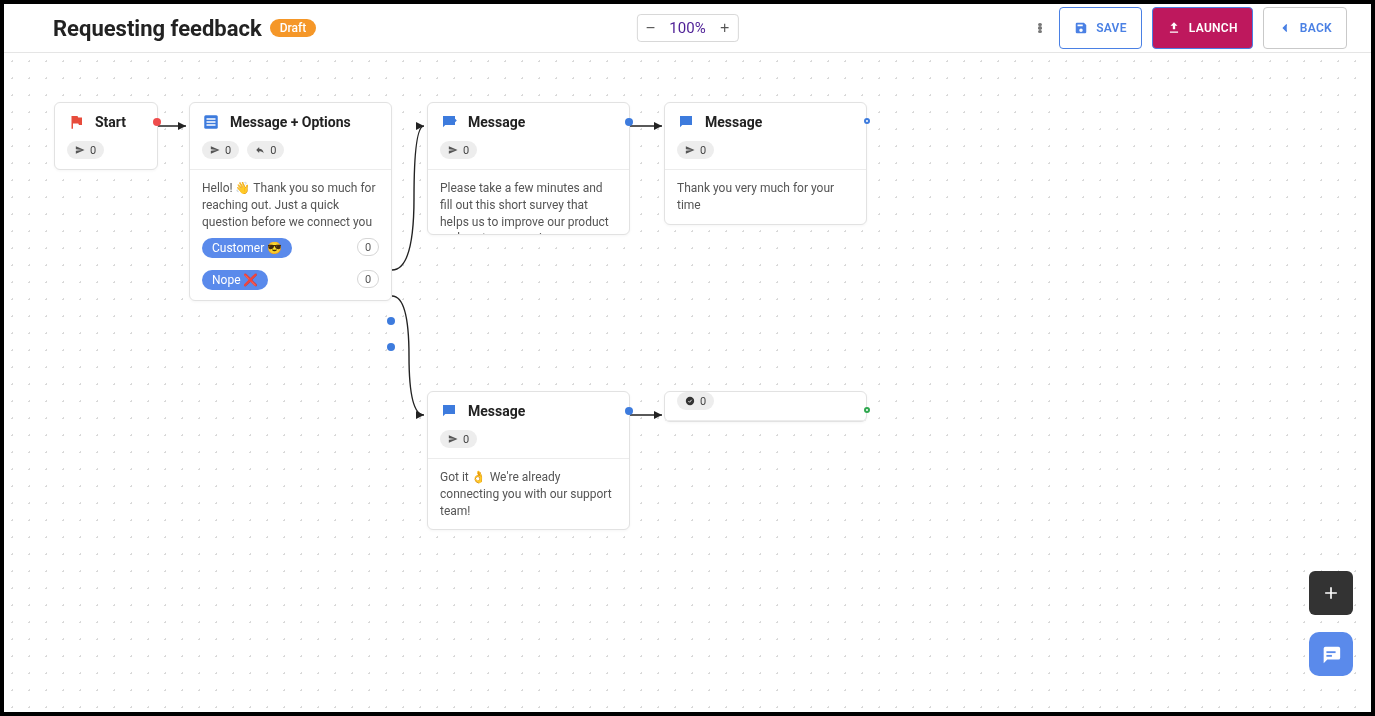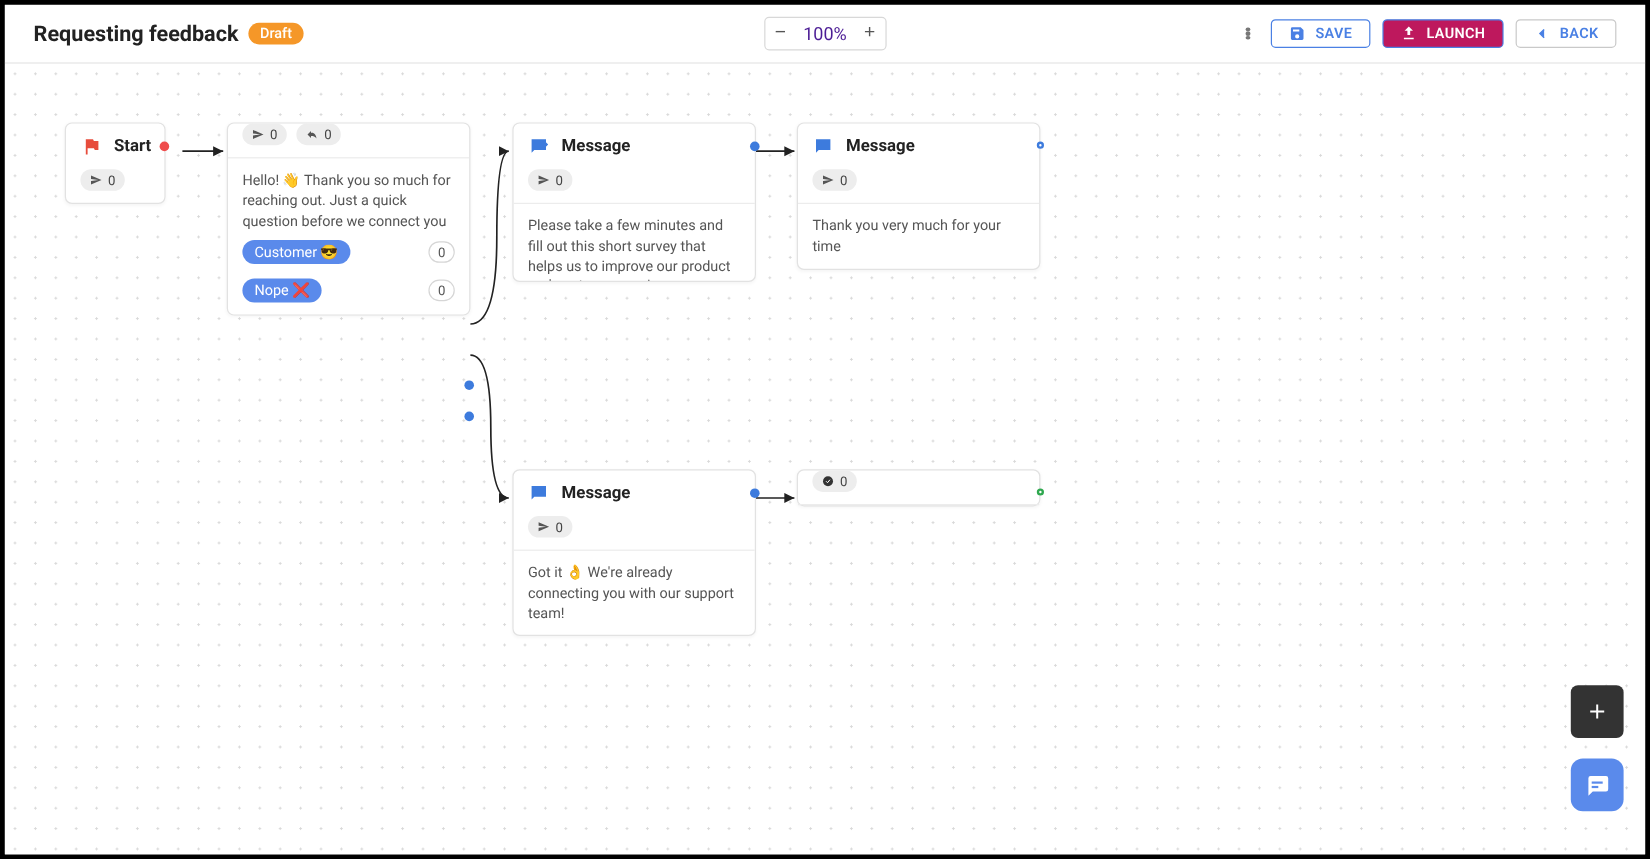--- a/index.html
+++ b/index.html
@@ -12,41 +12,41 @@
   .frame {
     position:absolute; left:4px; top:4px; right:4px; bottom:4px;
     background:#fff; overflow:hidden;
   }
   
   .header {
     position:absolute; left:0; right:0; top:0; height:49px;
     border-bottom:1px solid #e5e5e5; background:#fff; z-index:5;
     display:flex; align-items:center; padding-left:24px;
   }
-  .title { font-size:18px; font-weight:700; color:#222; }
+  .title { font-size:22px; font-weight:700; color:#222;margin-left:25px; }
   .status-pill {
     margin-left:8px; padding:2px 10px; border-radius:12px; font-size:12px;
     background:#f59728; color:#fff; font-weight:500;
   }
   .zoom {
     position:absolute; left:50%; transform:translateX(-50%);
     display:flex; align-items:center; border:1px solid #d8d8d8; border-radius:4px;
     height:28px;
   }
   .zoom button {
     width:26px; height:26px; background:none; border:none; color:#555; font-size:16px; cursor:pointer;
   }
   .zoom span { font-size:15px; color:#4c1d95; padding:0 6px; }
   .header-right {
     margin-left:auto; display:flex; align-items:center; gap:10px; padding-right:24px;
   }
   .more-icon { width:18px; height:18px; display:flex; flex-direction:column; justify-content:space-between; cursor:pointer; padding:4px 6px; }
   .more-icon span { width:4px; height:4px; background:#777; border-radius:50%; margin:0 auto; }
   .btn {
-    display:flex; align-items:center; gap:8px; height:24px; padding:0 14px;
+    display:flex; align-items:center; gap:8px; height:42px; padding:0 14px;
     border-radius:4px; font-size:12px; font-weight:600; letter-spacing:.3px; cursor:pointer;
   }
   .btn-outline-blue { border:1px solid #4a80e4; color:#4a80e4; background:#fff; }
   .btn-solid-blue { border:1px solid #4a80e4; background:#be185d; color:#fff; }
   .btn-outline-gray { border:1px solid #c9c9c9; color:#4a80e4; background:#fff; }
   .btn-icon { width:14px; height:14px; display:inline-block; }
   
   .canvas {
     position:absolute; left:0; right:0; top:49px; bottom:0;
     background:#fff;
@@ -73,21 +73,21 @@
     display:flex; gap:8px; padding:0 12px 10px 12px;
   }
   .pill {
     display:flex; align-items:center; gap:5px; background:#ededed; border-radius:10px;
     height:18px; padding:0 8px; font-size:11px; color:#444;
   }
   .pill svg { width:10px; height:10px; }
   .divider { height:1px; background:#ececec; }
   .node-body { padding:10px 12px; font-size:12px; line-height:1.4; color:#555; }
   .options-row {
-    display:flex; align-items:center; justify-content:space-between;
+    display:flex; justify-content:space-between;
     padding:6px 12px;
   }
   .opt-chip {
     background:#5a8aeb; color:#fff; font-size:12px; padding:3px 10px; border-radius:12px;
   }
   .opt-count {
     width:22px; height:18px; border:1px solid #d6d6d6; border-radius:10px;
     font-size:11px; color:#555; display:flex; align-items:center; justify-content:center;
     background:#fff;
   }
@@ -169,41 +169,52 @@
 
       <path d="M388 217 Q410 217 410 145 Q410 73 420 73" fill="none" stroke="#222" stroke-width="1.4" marker-end="url(#arrow)"></path>
 
       <line x1="625" y1="73" x2="658" y2="73" stroke="#222" stroke-width="1.4" marker-end="url(#arrow)"></line>
 
       <path d="M388 243 Q405 243 405 303 Q405 362 420 362" fill="none" stroke="#222" stroke-width="1.4" marker-end="url(#arrow)"></path>
 
       <line x1="625" y1="362" x2="658" y2="362" stroke="#222" stroke-width="1.4" marker-end="url(#arrow)"></line>
     </svg>
 
-    <div class="node" style="left:50px; top:49px; width:84px;">
+    <div class="node" style="left:50px; top:49px; width:104px;">
       <div class="node-head">
         <span class="node-icon">
           <svg viewBox="0 0 24 24">
               <path fill="#e74c3c" d="M6 3v18h2v-7h7l1 2h4V6h-5l-1-2H6z"></path>
             </svg>
         </span>
         <span class="node-title">Start</span>
       </div>
       <span class="dot dot-red" style="right:-4px; top:15px;"></span>
       <div class="stats">
         <span class="pill">
           <svg viewBox="0 0 24 24">
               <path fill="#555" d="M2 21l21-9L2 3v7l15 2-15 2v7z"></path>
             </svg>
           <span>0</span>
         </span>
       </div>
     </div>
 
     <div class="node" style="left:185px; top:49px; width:203px;">
+      <div class="node-head">
+        <span class="node-icon">
+          <svg viewBox="0 0 24 24">
+              <rect x="3" y="3" width="18" height="18" rx="2" fill="#3d7bdd"></rect>
+              <rect x="6" y="7" width="12" height="2" fill="#fff"></rect>
+              <rect x="6" y="11" width="12" height="2" fill="#fff"></rect>
+              <rect x="6" y="15" width="12" height="2" fill="#fff"></rect>
+            </svg>
+        </span>
+        <span class="node-title">Message + Options</span>
+      </div>
       <div class="stats">
         <span class="pill">
           <svg viewBox="0 0 24 24">
               <path fill="#555" d="M2 21l21-9L2 3v7l15 2-15 2v7z"></path>
             </svg>
           <span>0</span>
         </span>
         <span class="pill">
           <svg viewBox="0 0 24 24">
               <path fill="#555" d="M10 9V5l-7 7 7 7v-4c5 0 8 1 11 5-1-6-4-12-11-11z"></path>

